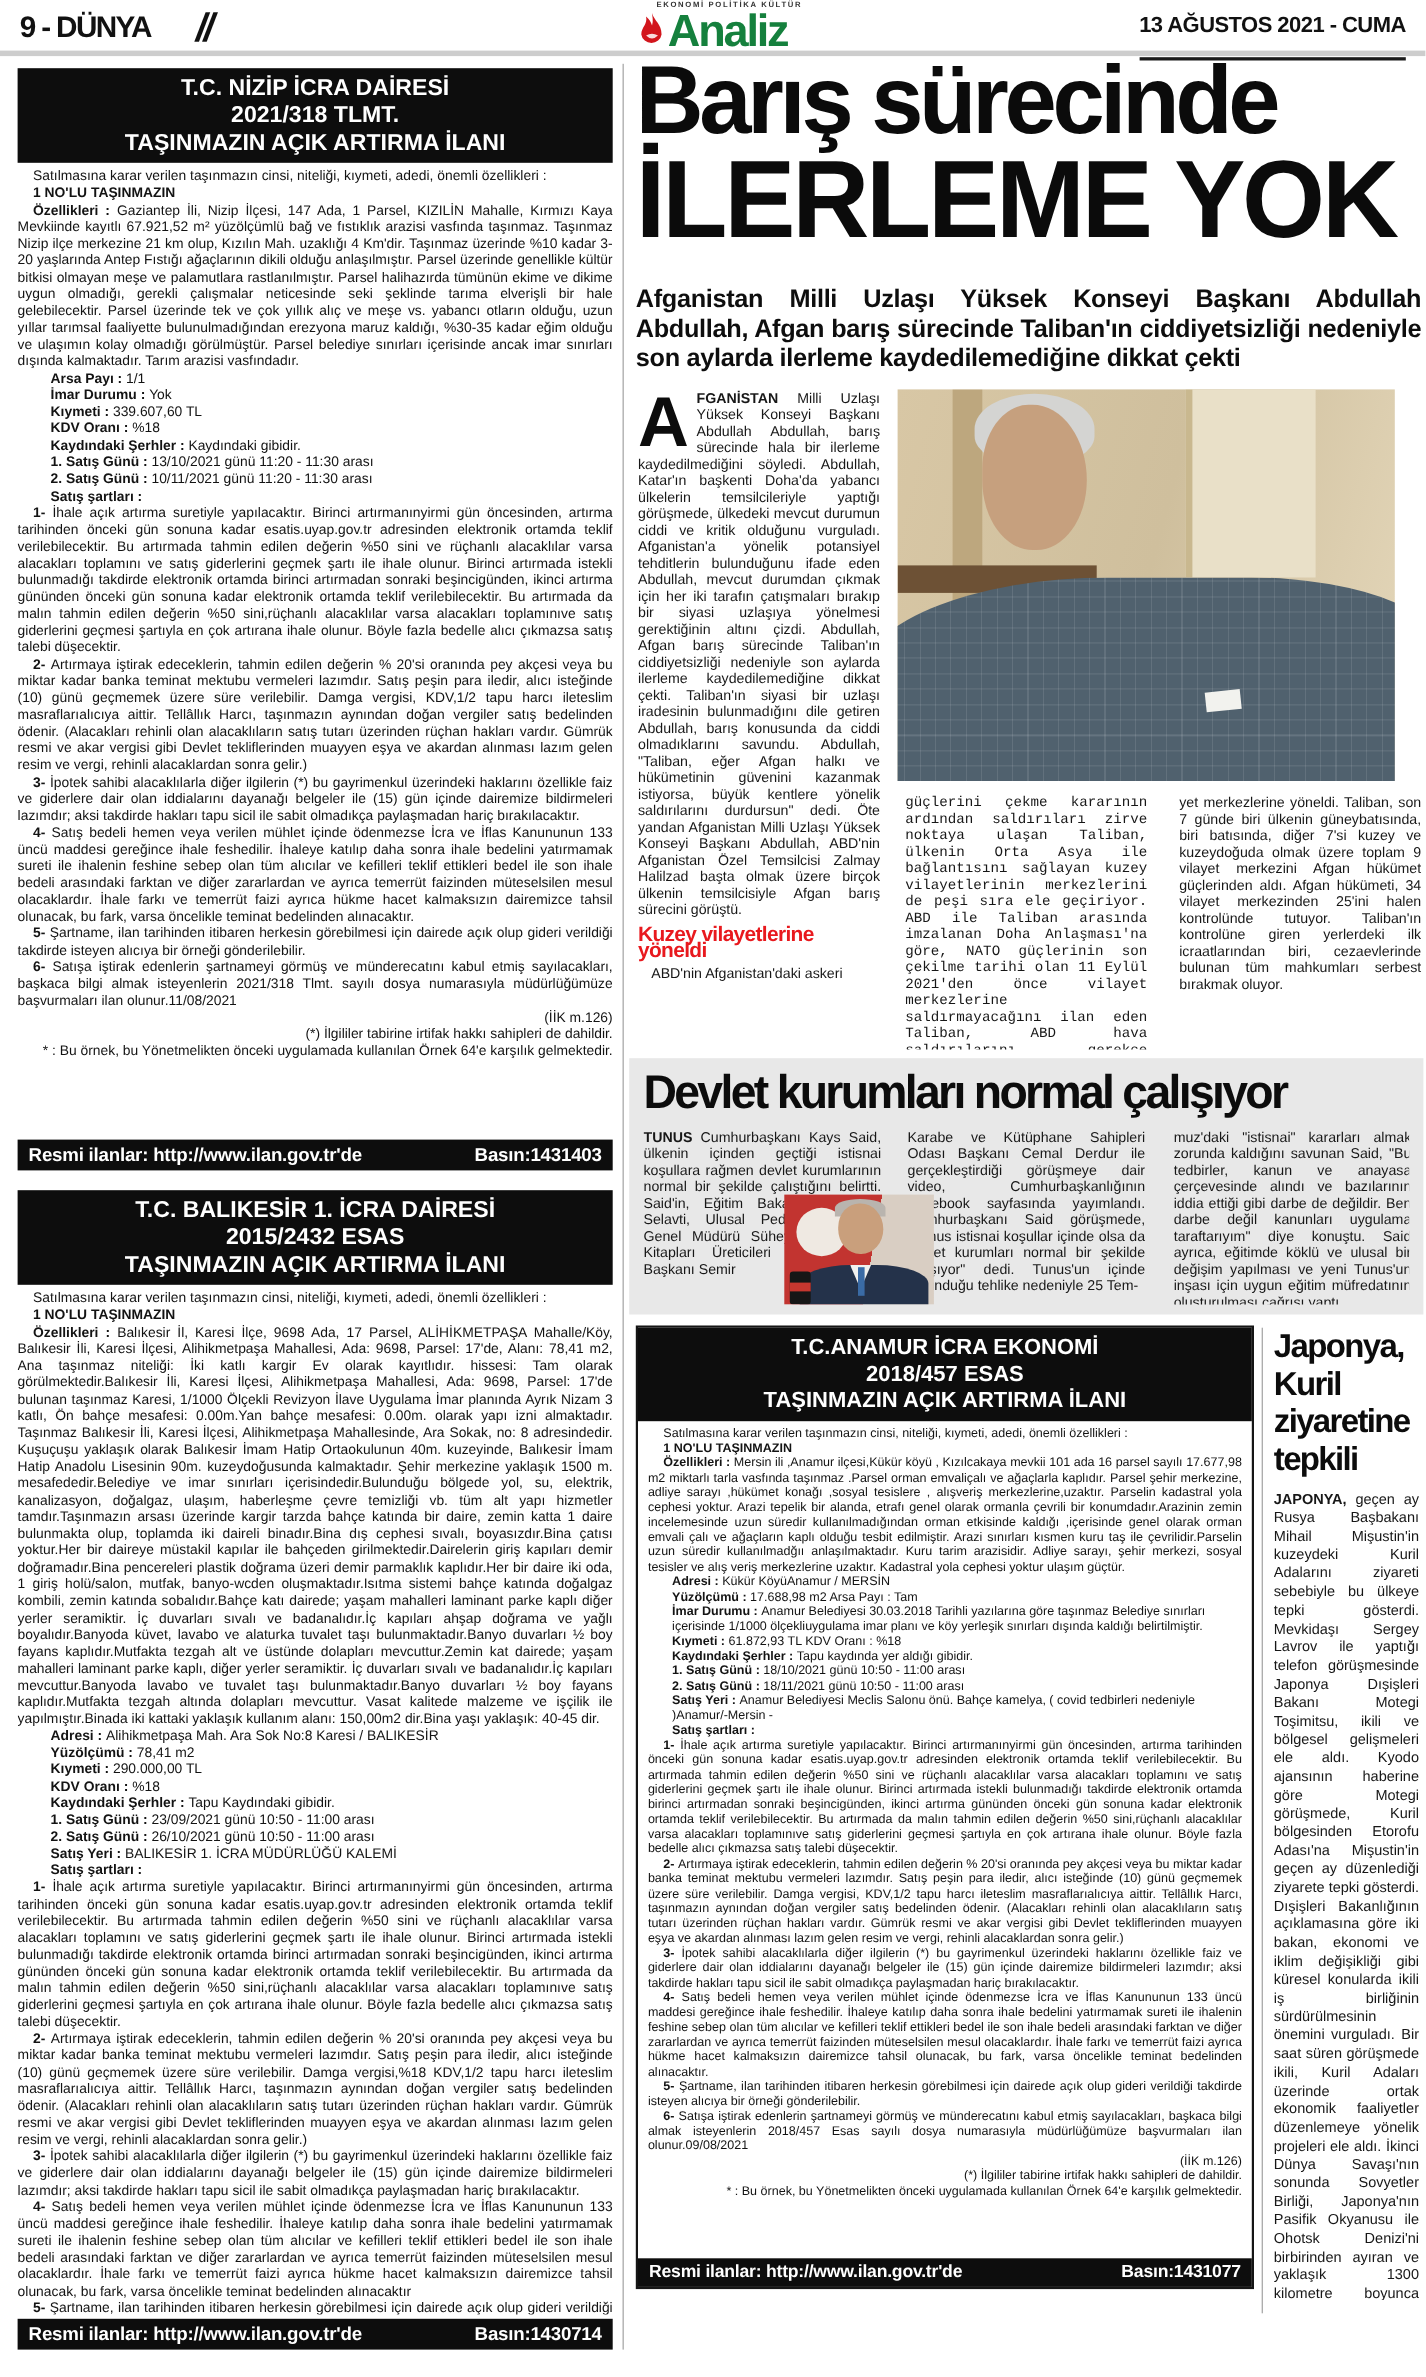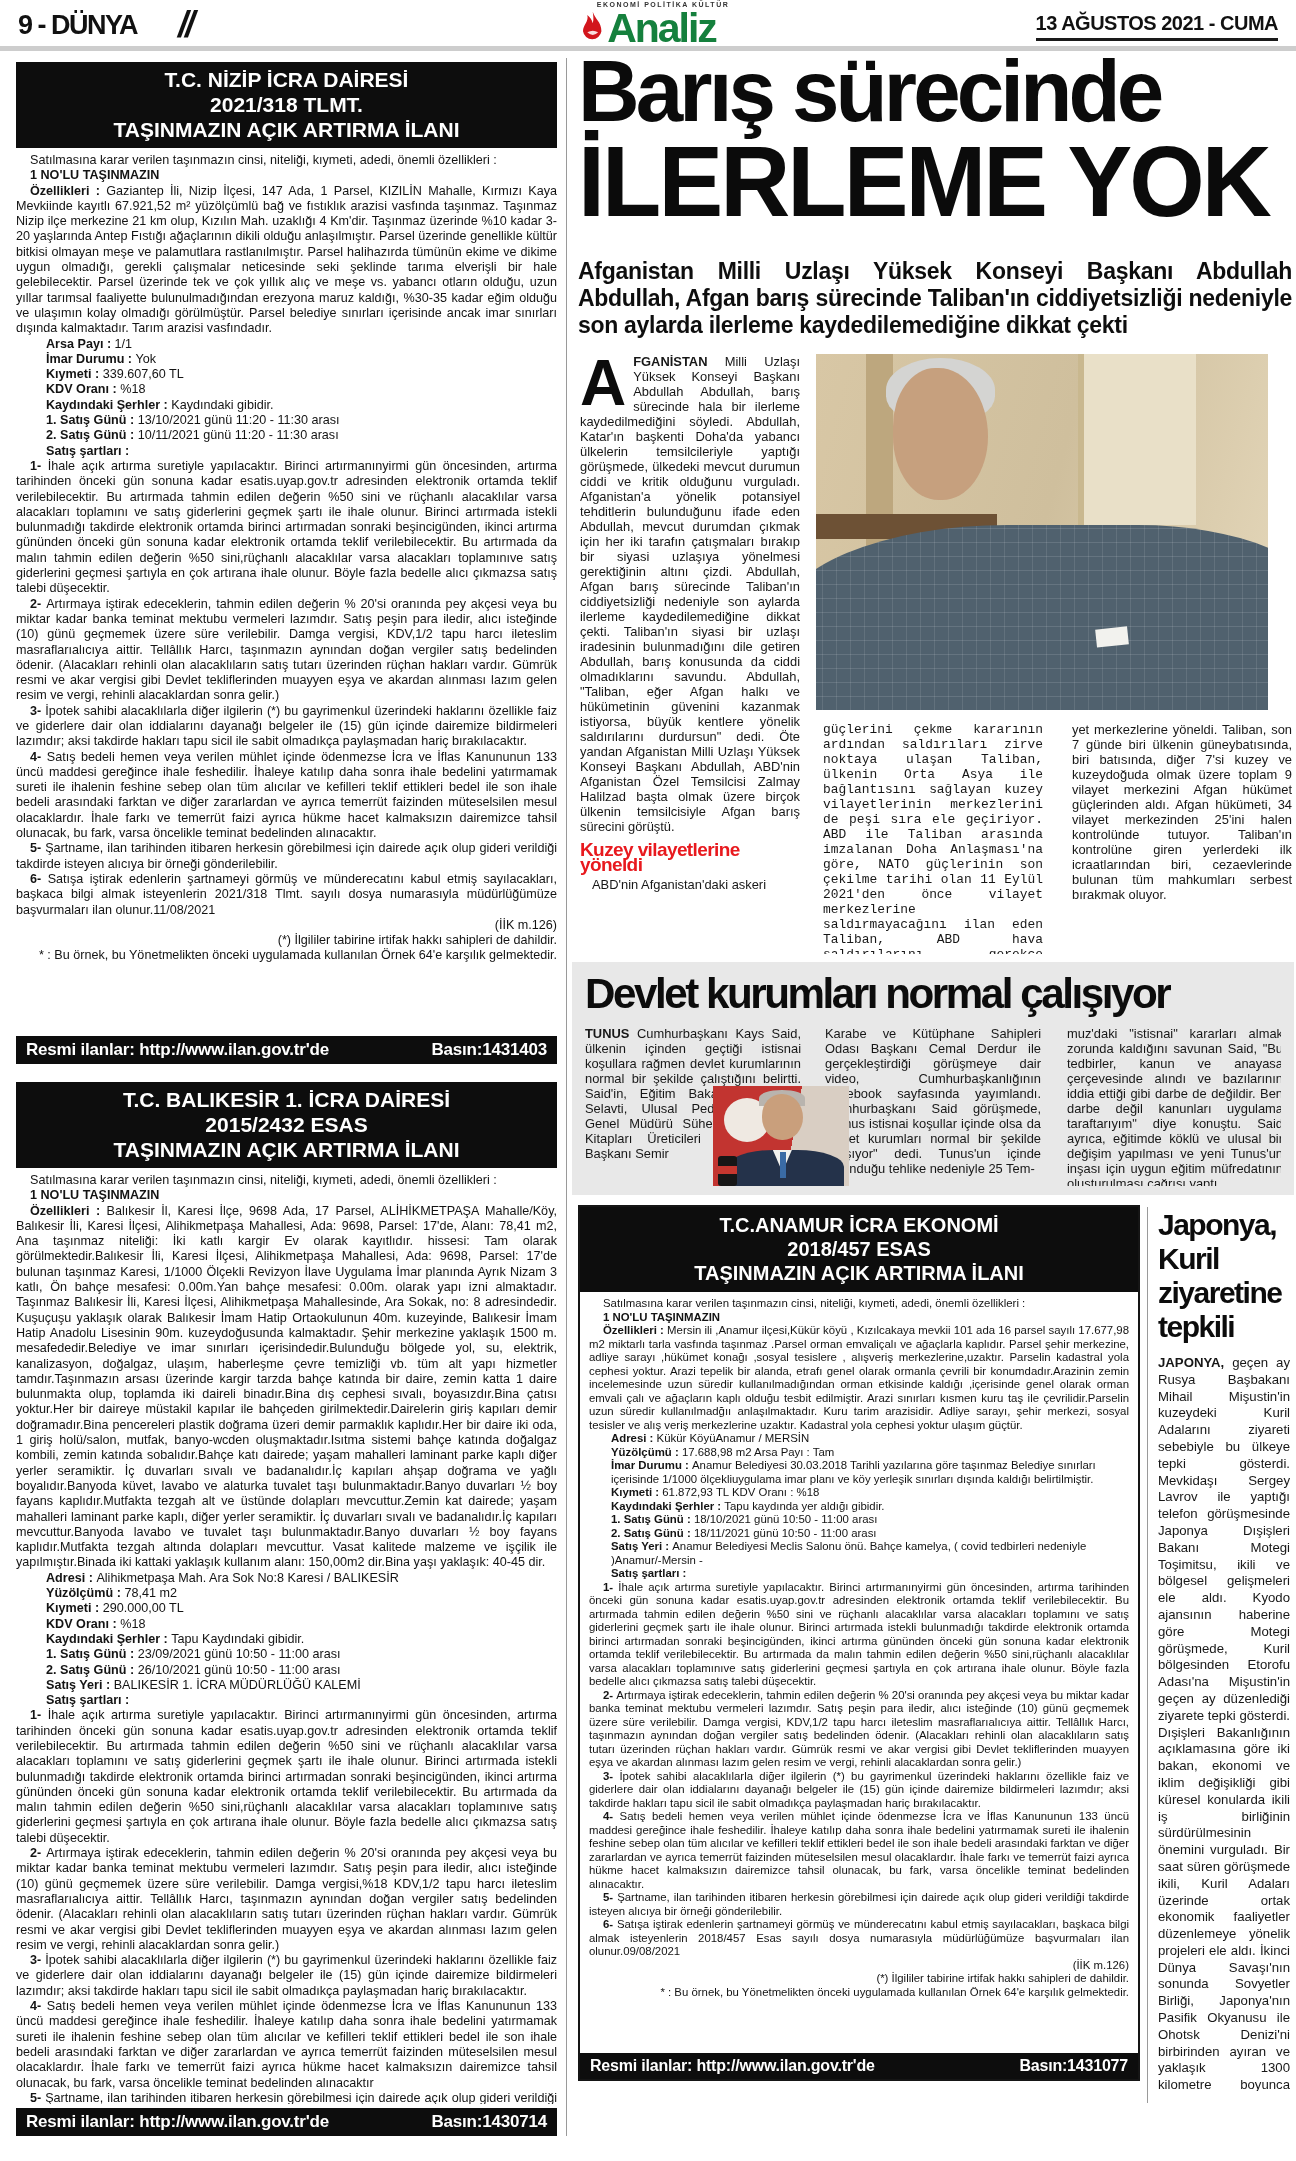--- a/index.html
+++ b/index.html
@@ -7,21 +7,21 @@
   body{width:1296px;height:2161px;position:relative;font-family:"Liberation Sans",sans-serif;color:#111;overflow:hidden;}
 
   
   .masthead{position:absolute;top:0;left:0;width:100%;height:46px;background:#fff;}
   .page-label{position:absolute;left:18px;top:10px;font-size:27px;font-weight:bold;letter-spacing:-1.5px;white-space:nowrap;}
   .slashes{position:absolute;left:178px;top:4px;font-size:36px;font-weight:bold;font-style:italic;letter-spacing:-3px;}
   .logo{position:absolute;left:50%;top:1px;transform:translateX(-50%);text-align:center;line-height:1;white-space:nowrap;}
   .logo-tagline{font-size:7px;letter-spacing:1.5px;color:#333;font-weight:bold;display:block;margin-left:30px;}
   .logo-name{font-size:41px;font-weight:bold;color:#15803d;letter-spacing:-2px;display:inline-block;vertical-align:top;}
   .logo-flame{display:inline-block;vertical-align:top;margin:2px 1px 0 0;}
-  .date{position:absolute;right:18px;top:12px;font-size:20px;font-weight:bold;letter-spacing:-0.5px;border-bottom:3px solid #1a1a1a;padding-bottom:3px;white-space:nowrap;}
+  .date{position:absolute;right:18px;top:12px;font-size:20px;font-weight:bold;letter-spacing:-0.5px;border-bottom:3px solid #1a1a1a;padding-bottom:17px;white-space:nowrap;}
   .head-rule{position:absolute;top:46px;left:0;width:100%;height:5px;background:#cdcdcd;}
 
   .vdiv{position:absolute;width:1px;background:#9a9a9a;}
   #vdiv-main{left:566px;top:58px;height:2078px;}
   #vdiv-japon{left:1147px;top:1207px;height:896px;}
 
   
   .notice{position:absolute;left:16px;width:541px;background:#fff;}
   #notice-nizip{top:62px;height:1002px;}
   #notice-balikesir{top:1082px;height:1054px;}

